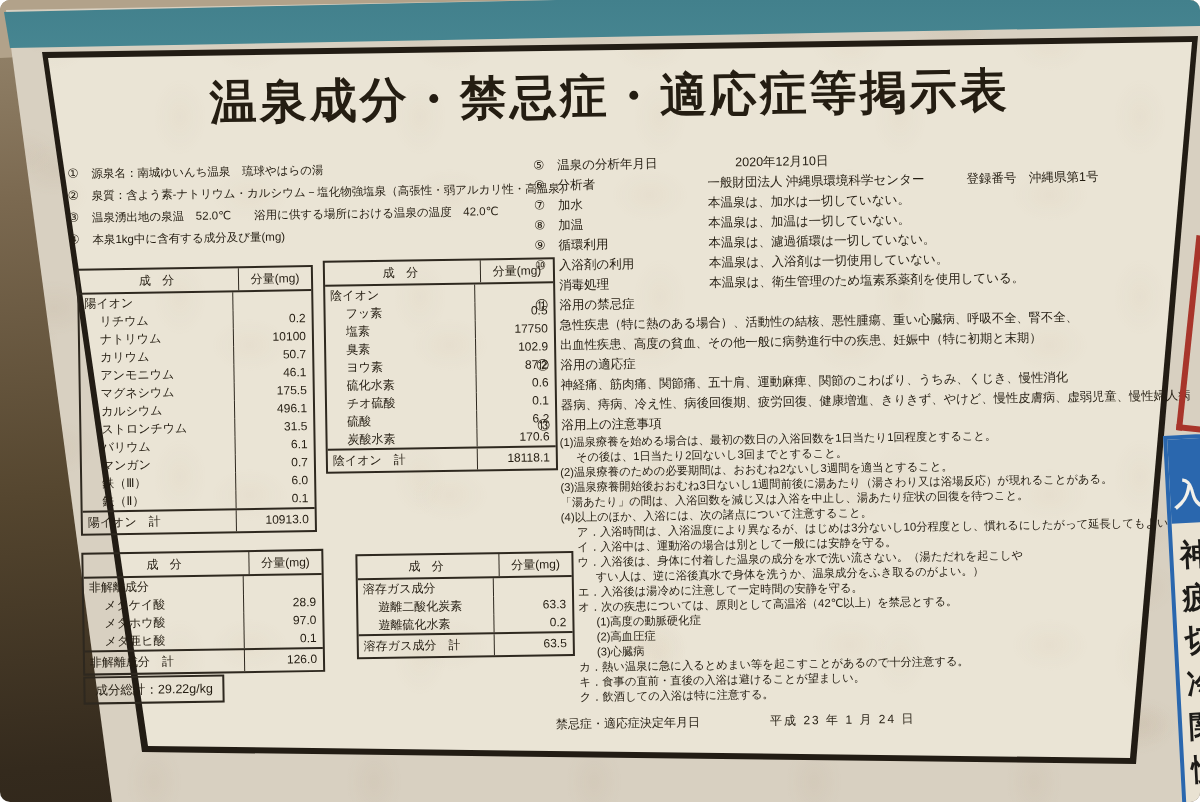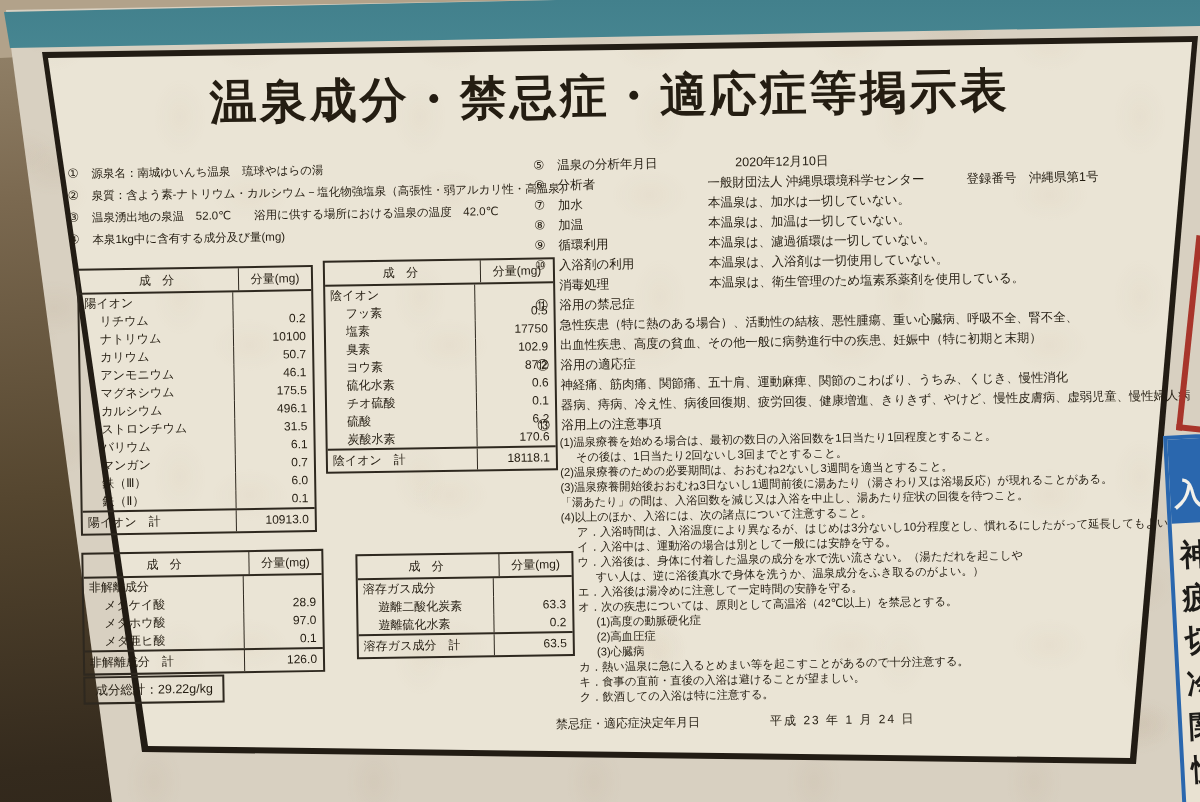--- a/index.html
+++ b/index.html
@@ -1,18 +1,18 @@
 <!DOCTYPE html>
 <html><head>
 <meta charset="utf-8">
 <style>
   html,body{margin:0;padding:0;width:1200px;height:802px;overflow:hidden;
     font-family:"Liberation Sans","DejaVu Sans",sans-serif;}
   .stage{position:relative;width:1200px;height:802px;overflow:hidden;
-    background:linear-gradient(175deg,#97876e 0%,#7b6950 22%,#55462f 55%,#342a1d 85%,#2d2418 100%);}
+    background:linear-gradient(175deg,#97876e 0%,#7b6950 22%,#55462f 55%,#342a1d 85%,#2d2418 100%);border-radius:10px;}
   
   .wall-top{position:absolute;inset:0;background:#b2a28a;
     clip-path:polygon(0 0,1200px 0,1200px 2px,0 58px);}
   
   .board{position:absolute;inset:0;background-color:#d8d0c1;
     background-image:
       radial-gradient(ellipse 60px 40px at 30% 20%,rgba(150,118,80,.07),transparent 70%),
       radial-gradient(ellipse 40px 60px at 70% 60%,rgba(140,110,75,.06),transparent 70%),
       radial-gradient(ellipse 50px 35px at 15% 80%,rgba(150,115,80,.06),transparent 70%);
     background-size:180px 140px,220px 170px,160px 190px;

